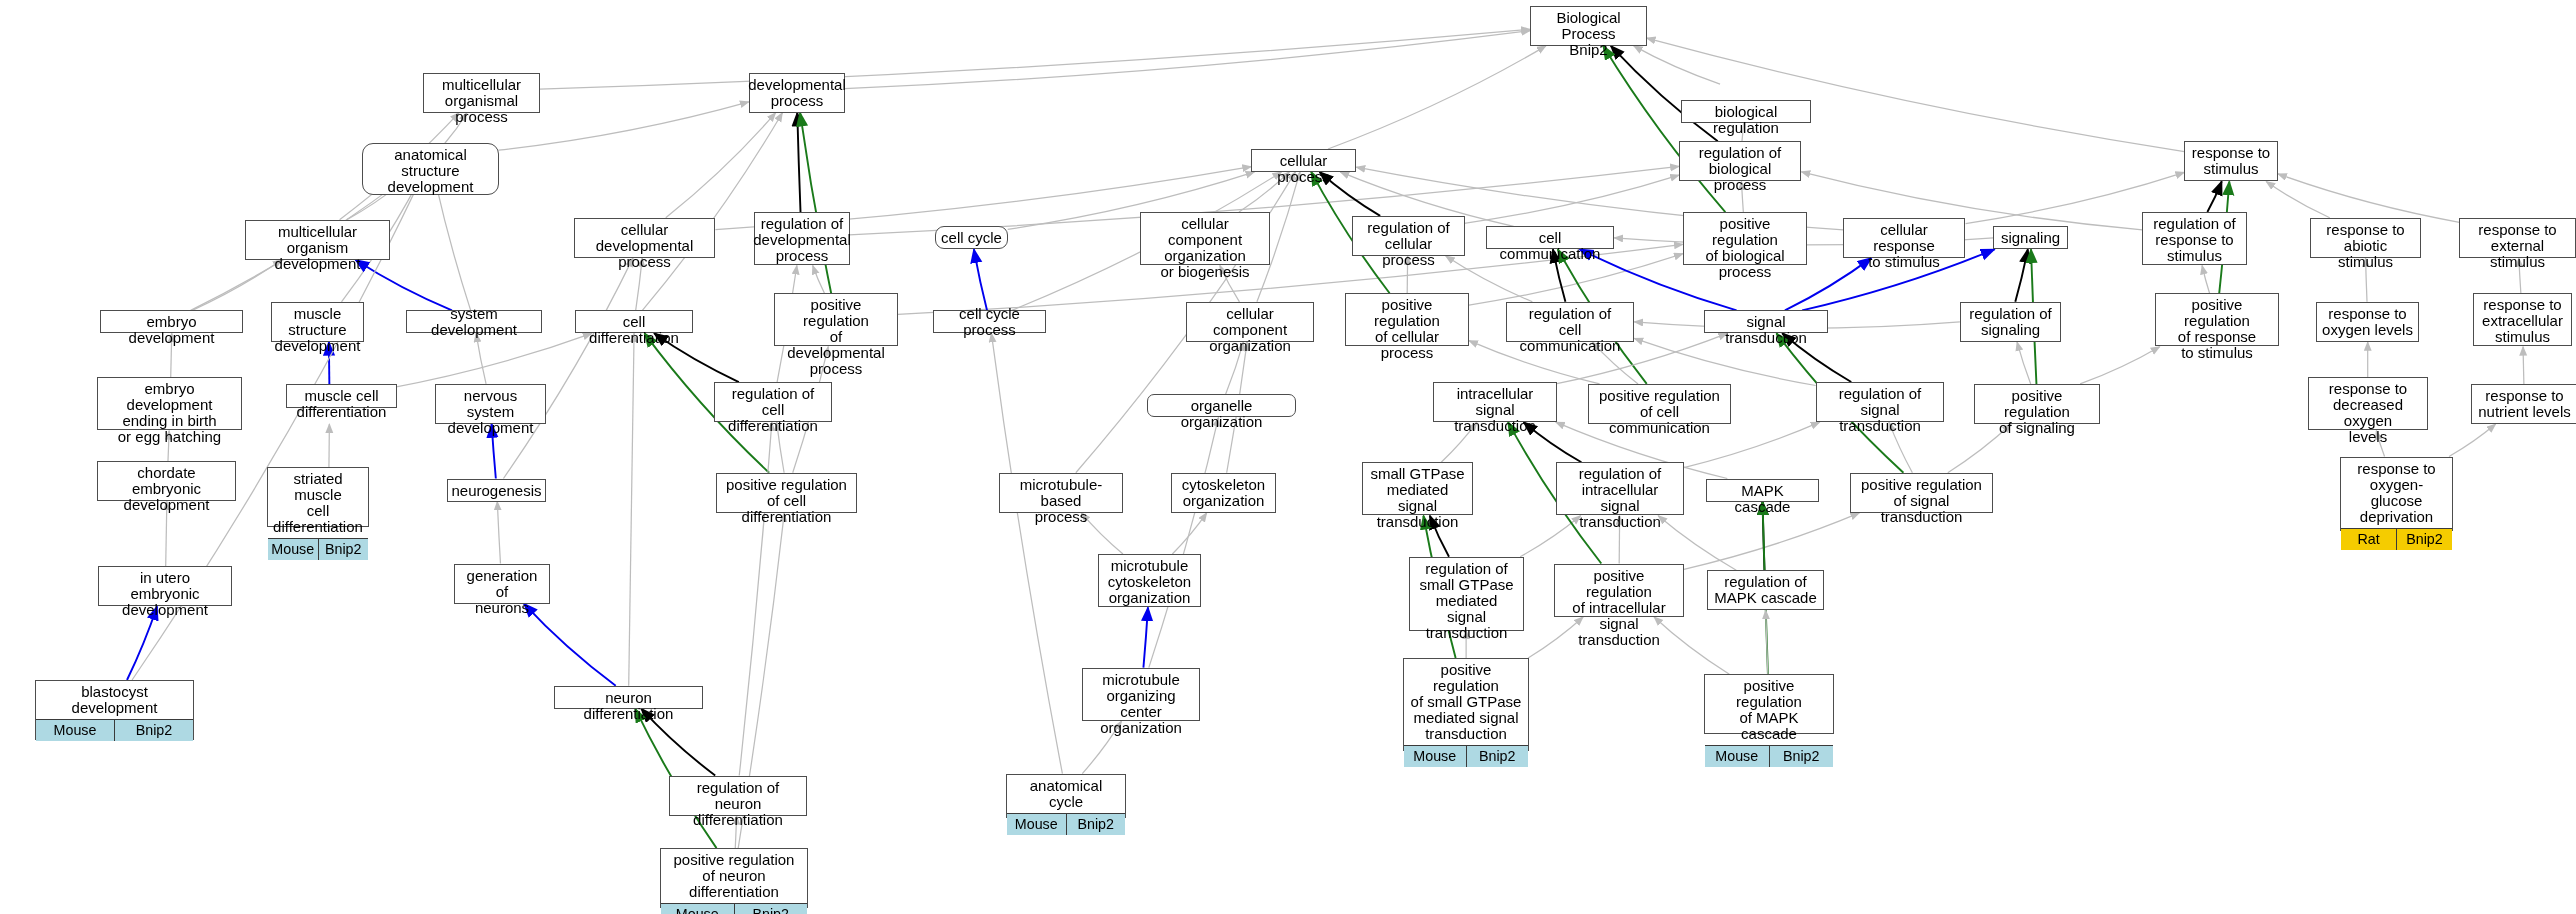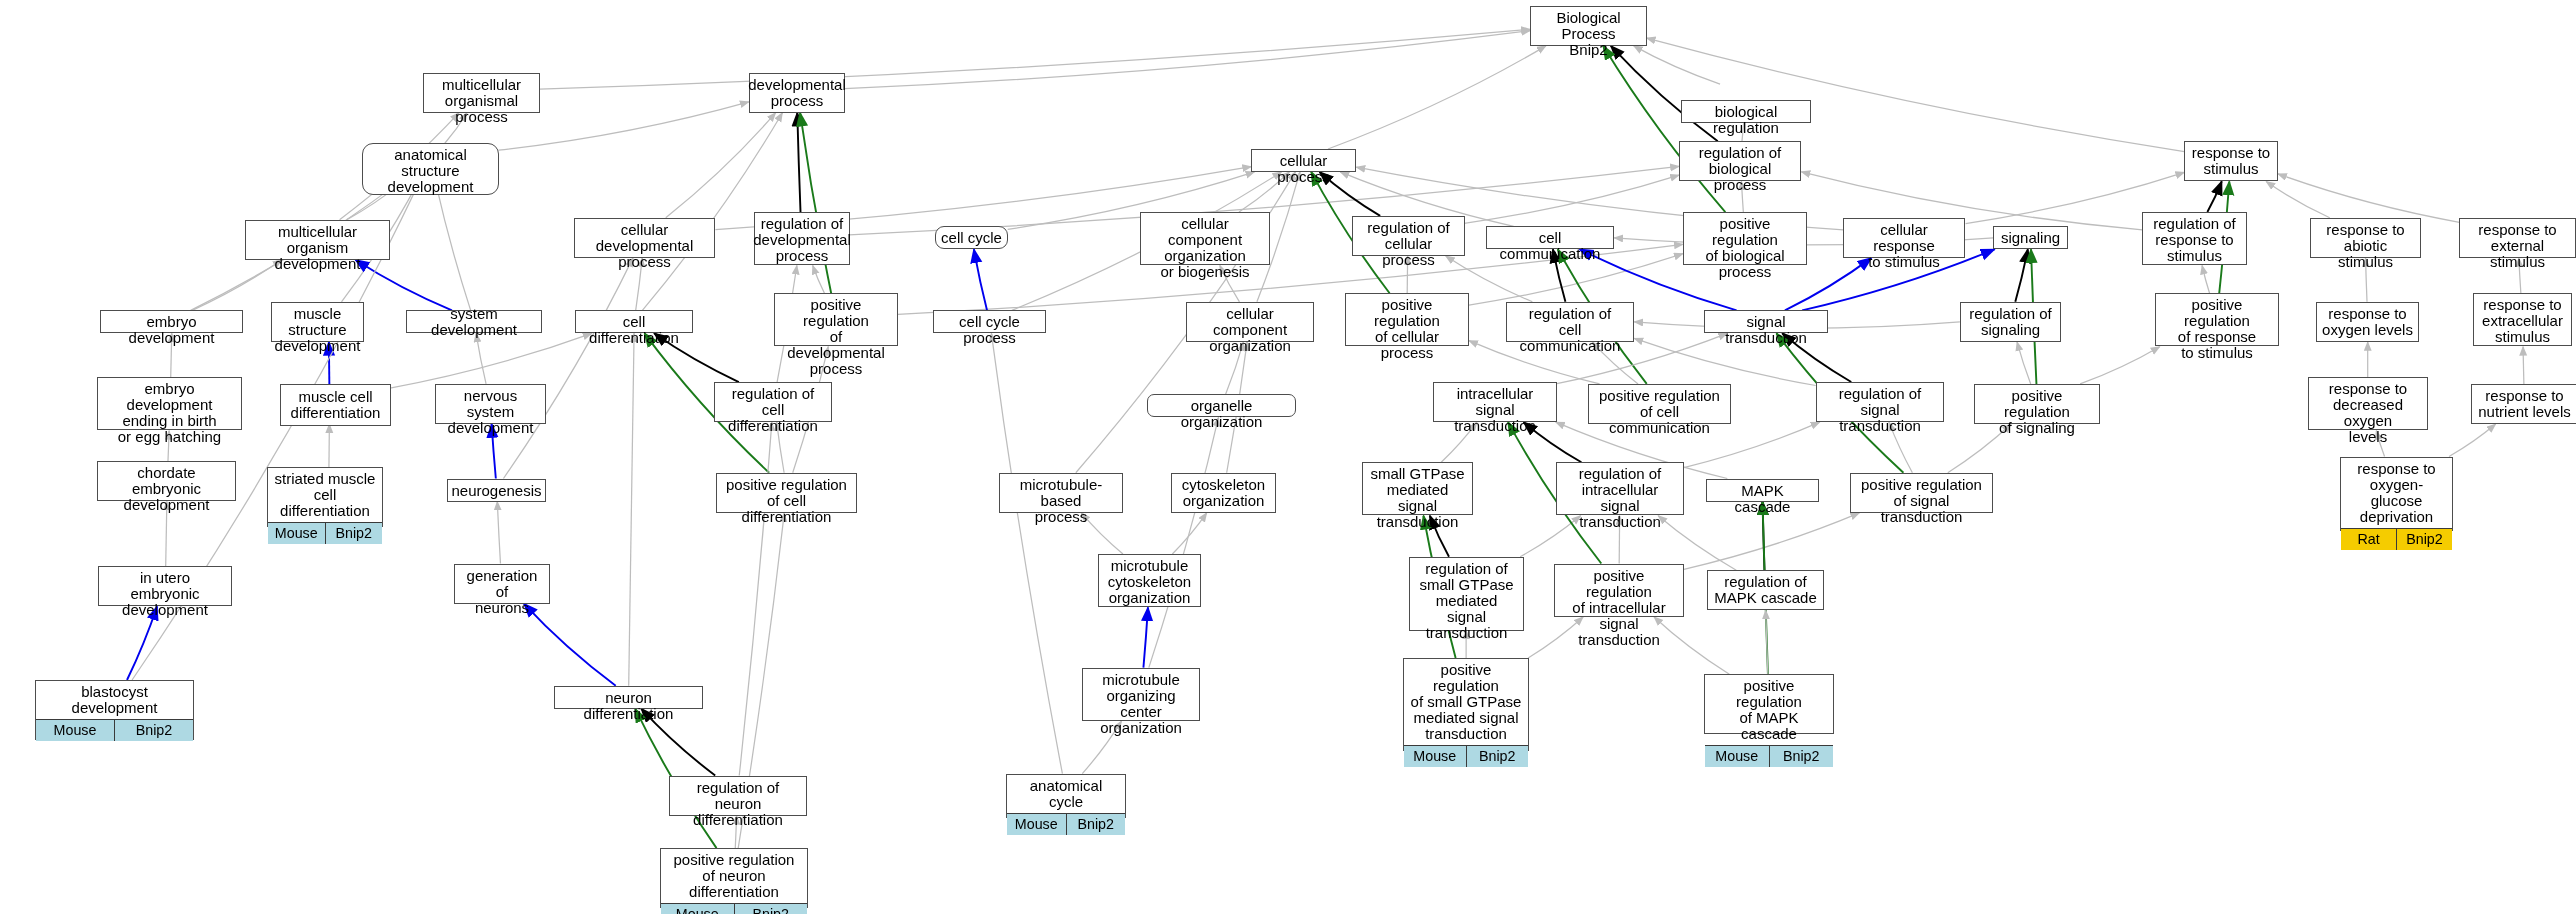--- a/index.html
+++ b/index.html
@@ -298,21 +298,21 @@
         <div class="label">system development</div>
       </div>
       <div class="node" style="left: 575px; top: 310px; width: 118px; height: 23px;">
         <div class="label">cell differentiation</div>
       </div>
       <div class="node" style="left: 774px; top: 293px; width: 124px; height: 53px;">
         <div class="label">positive regulation
 of developmental
 process</div>
       </div>
-      <div class="node" style="left: 933px; top: 310px; width: 113px; height: 23px;">
+      <div class="node" style="left: 933px; top: 310px; width: 113px; height: 23px; justify-content: center;">
         <div class="label">cell cycle process</div>
       </div>
       <div class="node" style="left: 1186px; top: 302px; width: 128px; height: 40px;">
         <div class="label">cellular component
 organization</div>
       </div>
       <div class="node" style="left: 1345px; top: 293px; width: 124px; height: 53px;">
         <div class="label">positive regulation
 of cellular
 process</div>
@@ -340,21 +340,21 @@
       <div class="node" style="left: 2473px; top: 293px; width: 99px; height: 53px;">
         <div class="label">response to
 extracellular
 stimulus</div>
       </div>
       <div class="node" style="left: 97px; top: 377px; width: 145px; height: 53px;">
         <div class="label">embryo development
 ending in birth
 or egg hatching</div>
       </div>
-      <div class="node" style="left: 280px; top: 384px; width: 111px; height: 42px;">
+      <div class="node" style="left: 286px; top: 384px; width: 111px; height: 24px;">
         <div class="label">muscle cell
 differentiation</div>
       </div>
       <div class="node" style="left: 435px; top: 384px; width: 111px; height: 40px;">
         <div class="label">nervous system
 development</div>
       </div>
       <div class="node" style="left: 714px; top: 382px; width: 118px; height: 40px;">
         <div class="label">regulation of
 cell differentiation</div>
@@ -384,21 +384,21 @@
 levels</div>
       </div>
       <div class="node" style="left: 2471px; top: 384px; width: 107px; height: 40px;">
         <div class="label">response to
 nutrient levels</div>
       </div>
       <div class="node" style="left: 97px; top: 461px; width: 139px; height: 40px;">
         <div class="label">chordate embryonic
 development</div>
       </div>
-      <div class="node" style="left: 267px; top: 467px; width: 116px; height: 60px;">
+      <div class="node" style="left: 267px; top: 467px; width: 102px; height: 60px;">
         <div class="label">striated muscle
 cell differentiation</div>
         <div class="ann mouse">
           <div class="cell left">Mouse</div>
           <div class="cell">Bnip2</div>
         </div>
       </div>
       <div class="node" style="left: 447px; top: 479px; width: 99px; height: 23px;">
         <div class="label">neurogenesis</div>
       </div>

